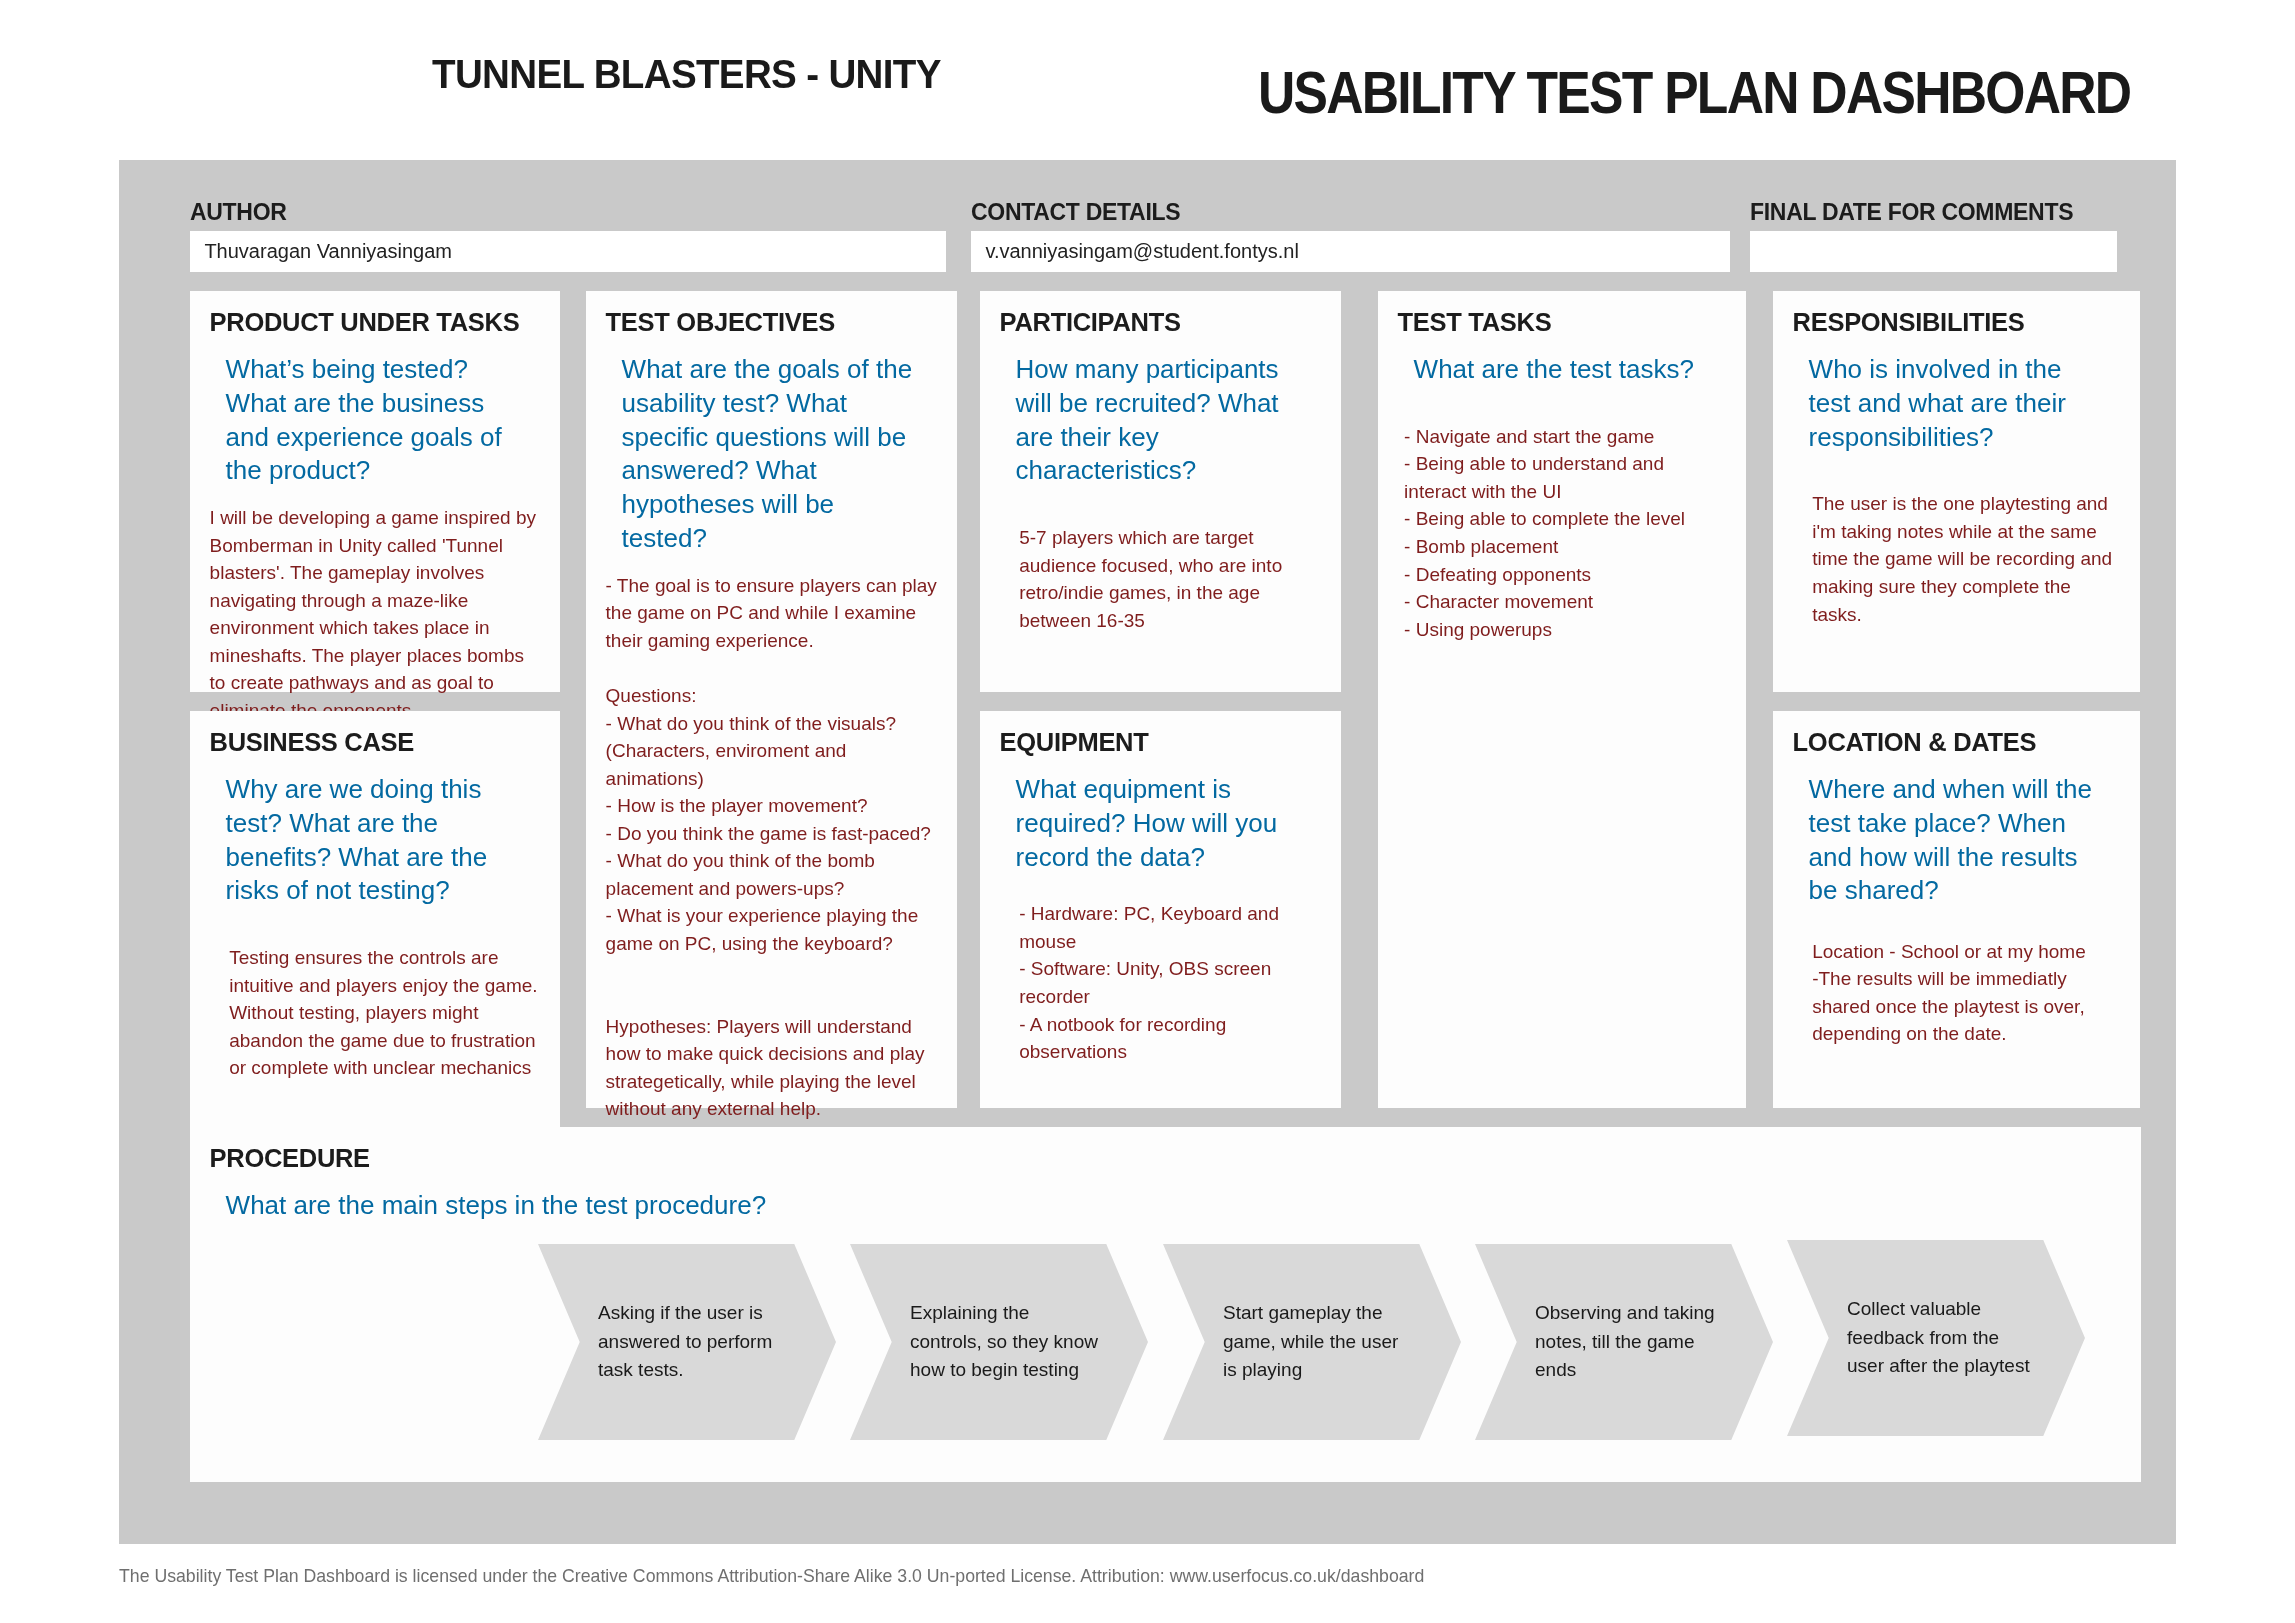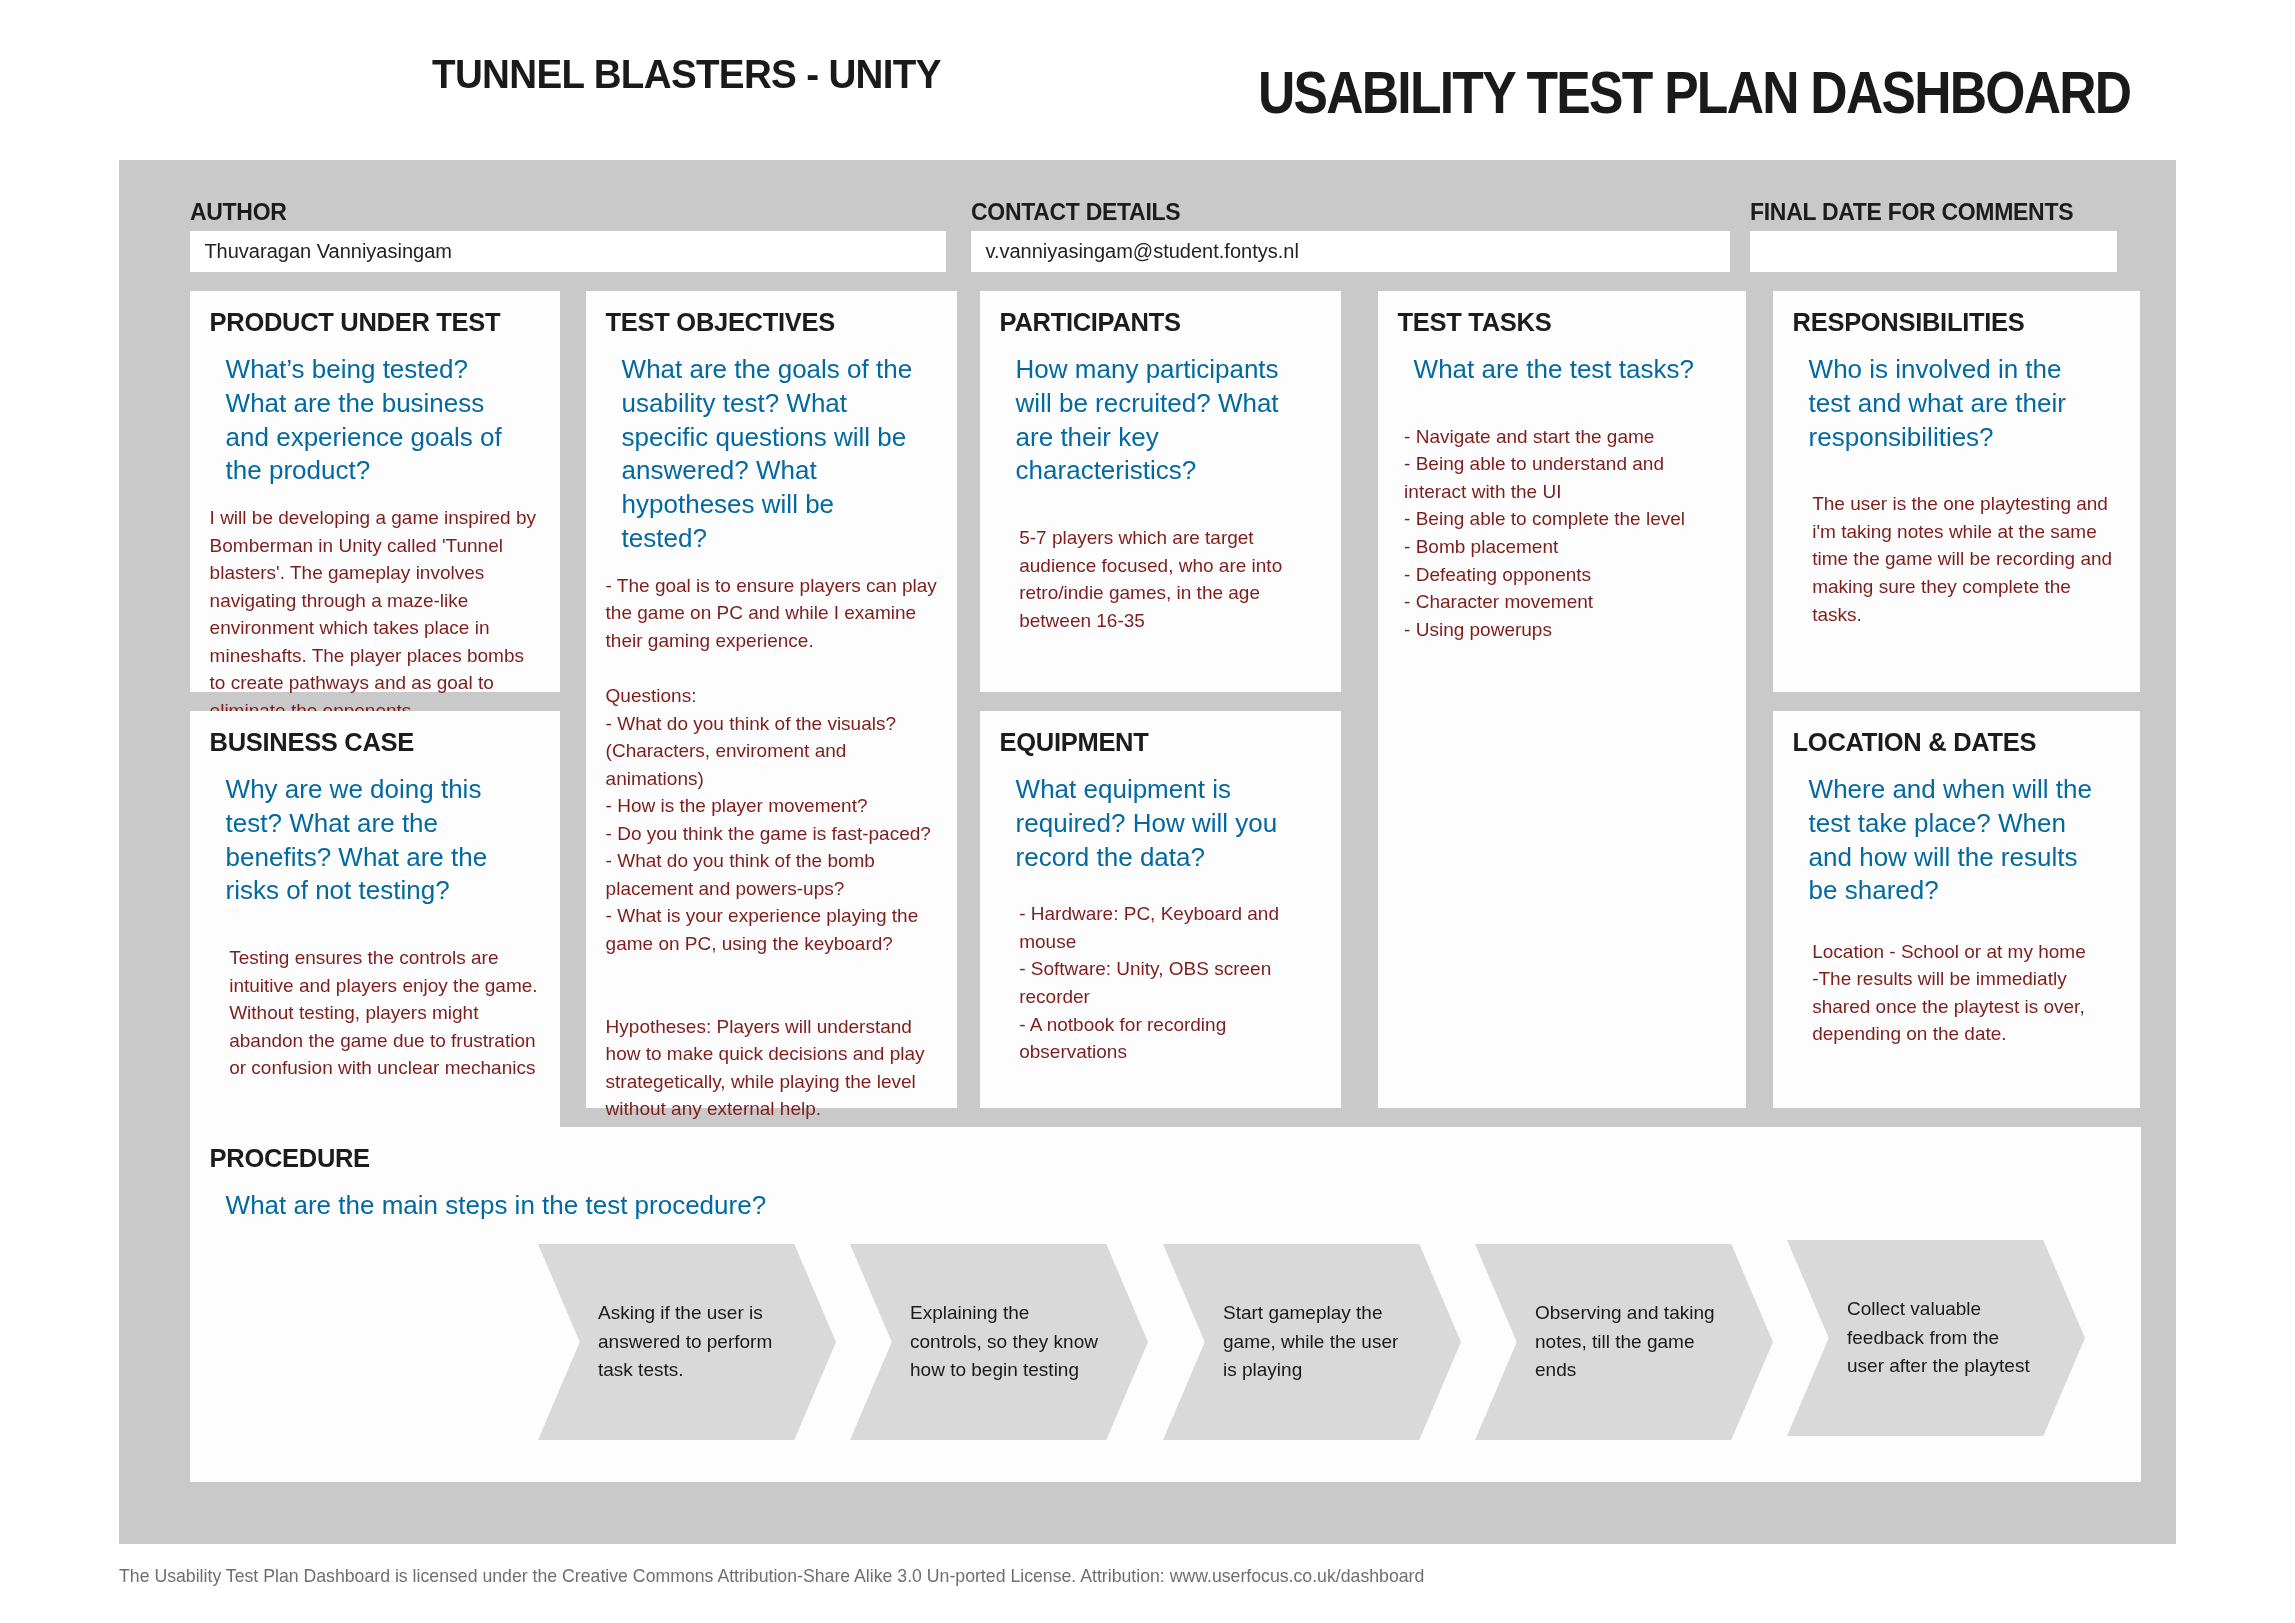--- a/index.html
+++ b/index.html
@@ -51,29 +51,29 @@
     <div class="field-label" style="left:71px;top:39px;">AUTHOR</div>
     <input class="field-input" style="left: 71px; top: 71px; width: 756px;" value="Thuvaragan Vanniyasingam">
 
     <div class="field-label" style="left:852px;top:39px;">CONTACT DETAILS</div>
     <input class="field-input" style="left: 852px; top: 71px; width: 759px;" value="v.vanniyasingam@student.fontys.nl">
 
     <div class="field-label" style="left:1631px;top:39px;">FINAL DATE FOR COMMENTS</div>
     <input class="field-input" style="left: 1631px; top: 71px; width: 367px;" value="">
 
     <div class="card" style="left:71px;top:131px;width:370px;height:401px;">
-      <div class="card-title">PRODUCT UNDER TEST</div>
+      <div class="card-title">PRODUCT UNDER TASKS</div>
       <div class="prompt">What’s being tested? What are the business and experience goals of the product?</div>
       <div class="answer" style="margin-top:10.5px;">I will be developing a game inspired by Bomberman in Unity called 'Tunnel blasters'. The gameplay involves navigating through a maze-like environment which takes place in mineshafts. The player places bombs to create pathways and as goal to eliminate the opponents.</div>
     </div>
 
     <div class="card" style="left:71px;top:551px;width:370px;height:505px;">
       <div class="card-title">BUSINESS CASE</div>
       <div class="prompt">Why are we doing this test? What are the benefits? What are the risks of not testing?</div>
-      <div class="answer indent gap-lg">Testing ensures the controls are intuitive and players enjoy the game. Without testing, players might abandon the game due to frustration or confusion with unclear mechanics</div>
+      <div class="answer indent gap-lg">Testing ensures the controls are intuitive and players enjoy the game. Without testing, players might abandon the game due to frustration or complete with unclear mechanics</div>
     </div>
 
     <div class="card" style="left:467px;top:131px;width:371px;height:817px;">
       <div class="card-title">TEST OBJECTIVES</div>
       <div class="prompt">What are the goals of the usability test? What specific questions will be answered? What hypotheses will be tested?</div>
       <div class="answer">- The goal is to ensure players can play the game on PC and while I examine their gaming experience.
 
 Questions:
 - What do you think of the visuals? (Characters, enviroment and animations)
 - How is the player movement?

